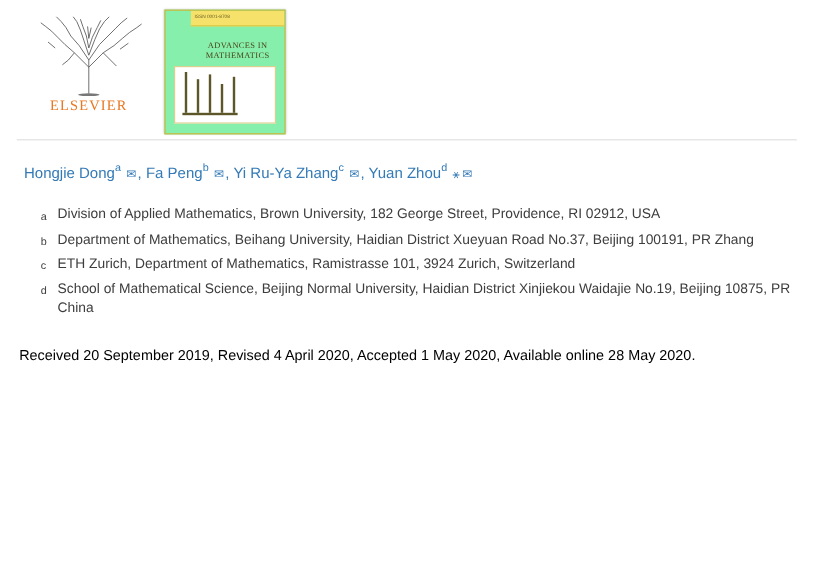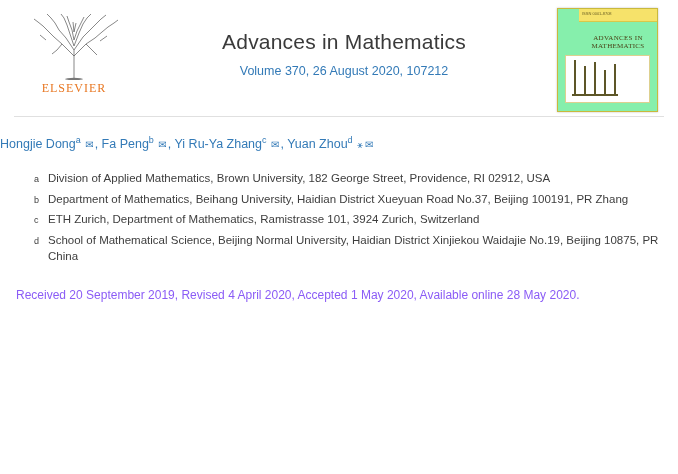--- a/index.html
+++ b/index.html
@@ -133,21 +133,21 @@
     font-style: italic;
   }
   .star {
     color: #5aa7d8;
     font-size: 20px;
     vertical-align: 2px;
   }
 
   
   .authors {
-    padding: 14px 16px 0 0;
+    padding: 14px 16px 0 20px;
     font-size: 12.5px;
     color: #337ab7;
     line-height: 18px;
   }
   .authors .sep {
     color: #337ab7;
   }
   .sup {
     font-size: 9px;
     vertical-align: super;
@@ -178,21 +178,21 @@
     padding-top: 1px;
   }
   .affil-text {
     flex: 1 1 auto;
   }
 
   
   .history {
     padding: 20px 16px 0 16px;
     font-size: 12px;
-    color: #8b5cf6;
+    color: #000000;
   }
   .communicated {
     padding: 22px 16px 0 16px;
     font-size: 12px;
     color: #3d3d3d;
   }
 </style>
 </head>
 <body>
 
@@ -222,24 +222,20 @@
           <path d="M36 34 L31 40 M60 34 L66 40"></path>
           <path d="M31 40 L26 44 M66 40 L71 45"></path>
         </g>
         <g fill="#777777">
           <ellipse cx="48" cy="69" rx="9" ry="1.2"></ellipse>
         </g>
       </svg>
       <div class="elsevier-word">ELSEVIER</div>
     </div>
 
-    <div class="journal-block">
-      <div class="journal-title">Advances in Mathematics</div>
-      <div class="journal-issue">Volume 370, 26 August 2020, 107212</div>
-    </div>
 
     <div class="cover-block">
       <div class="cover">
         <div class="cov-top">ISSN 0001-8708</div>
         <div class="cov-title">
           <span>ADVANCES IN</span><br>
           <span>MATHEMATICS</span>
         </div>
         <div class="cov-art">
           <div class="cov-line" style="left:8px;top:4px;width:2px;height:34px;"></div>

